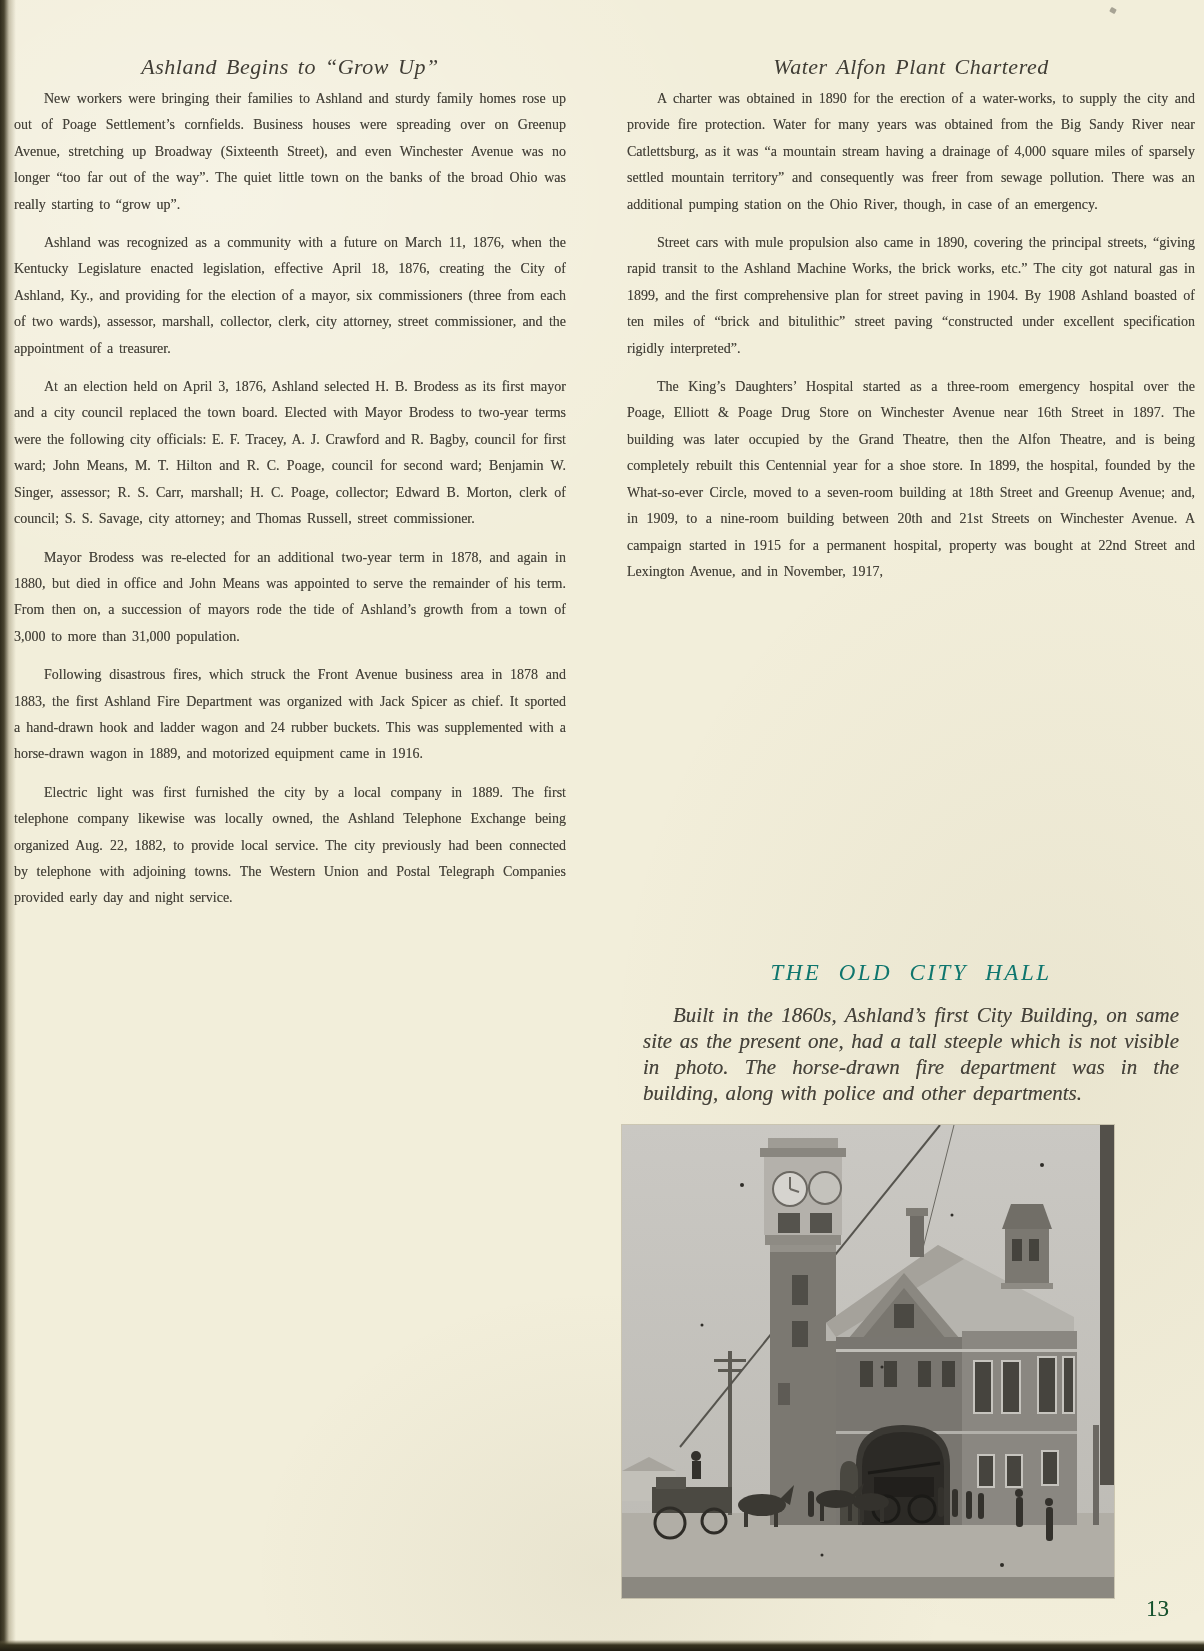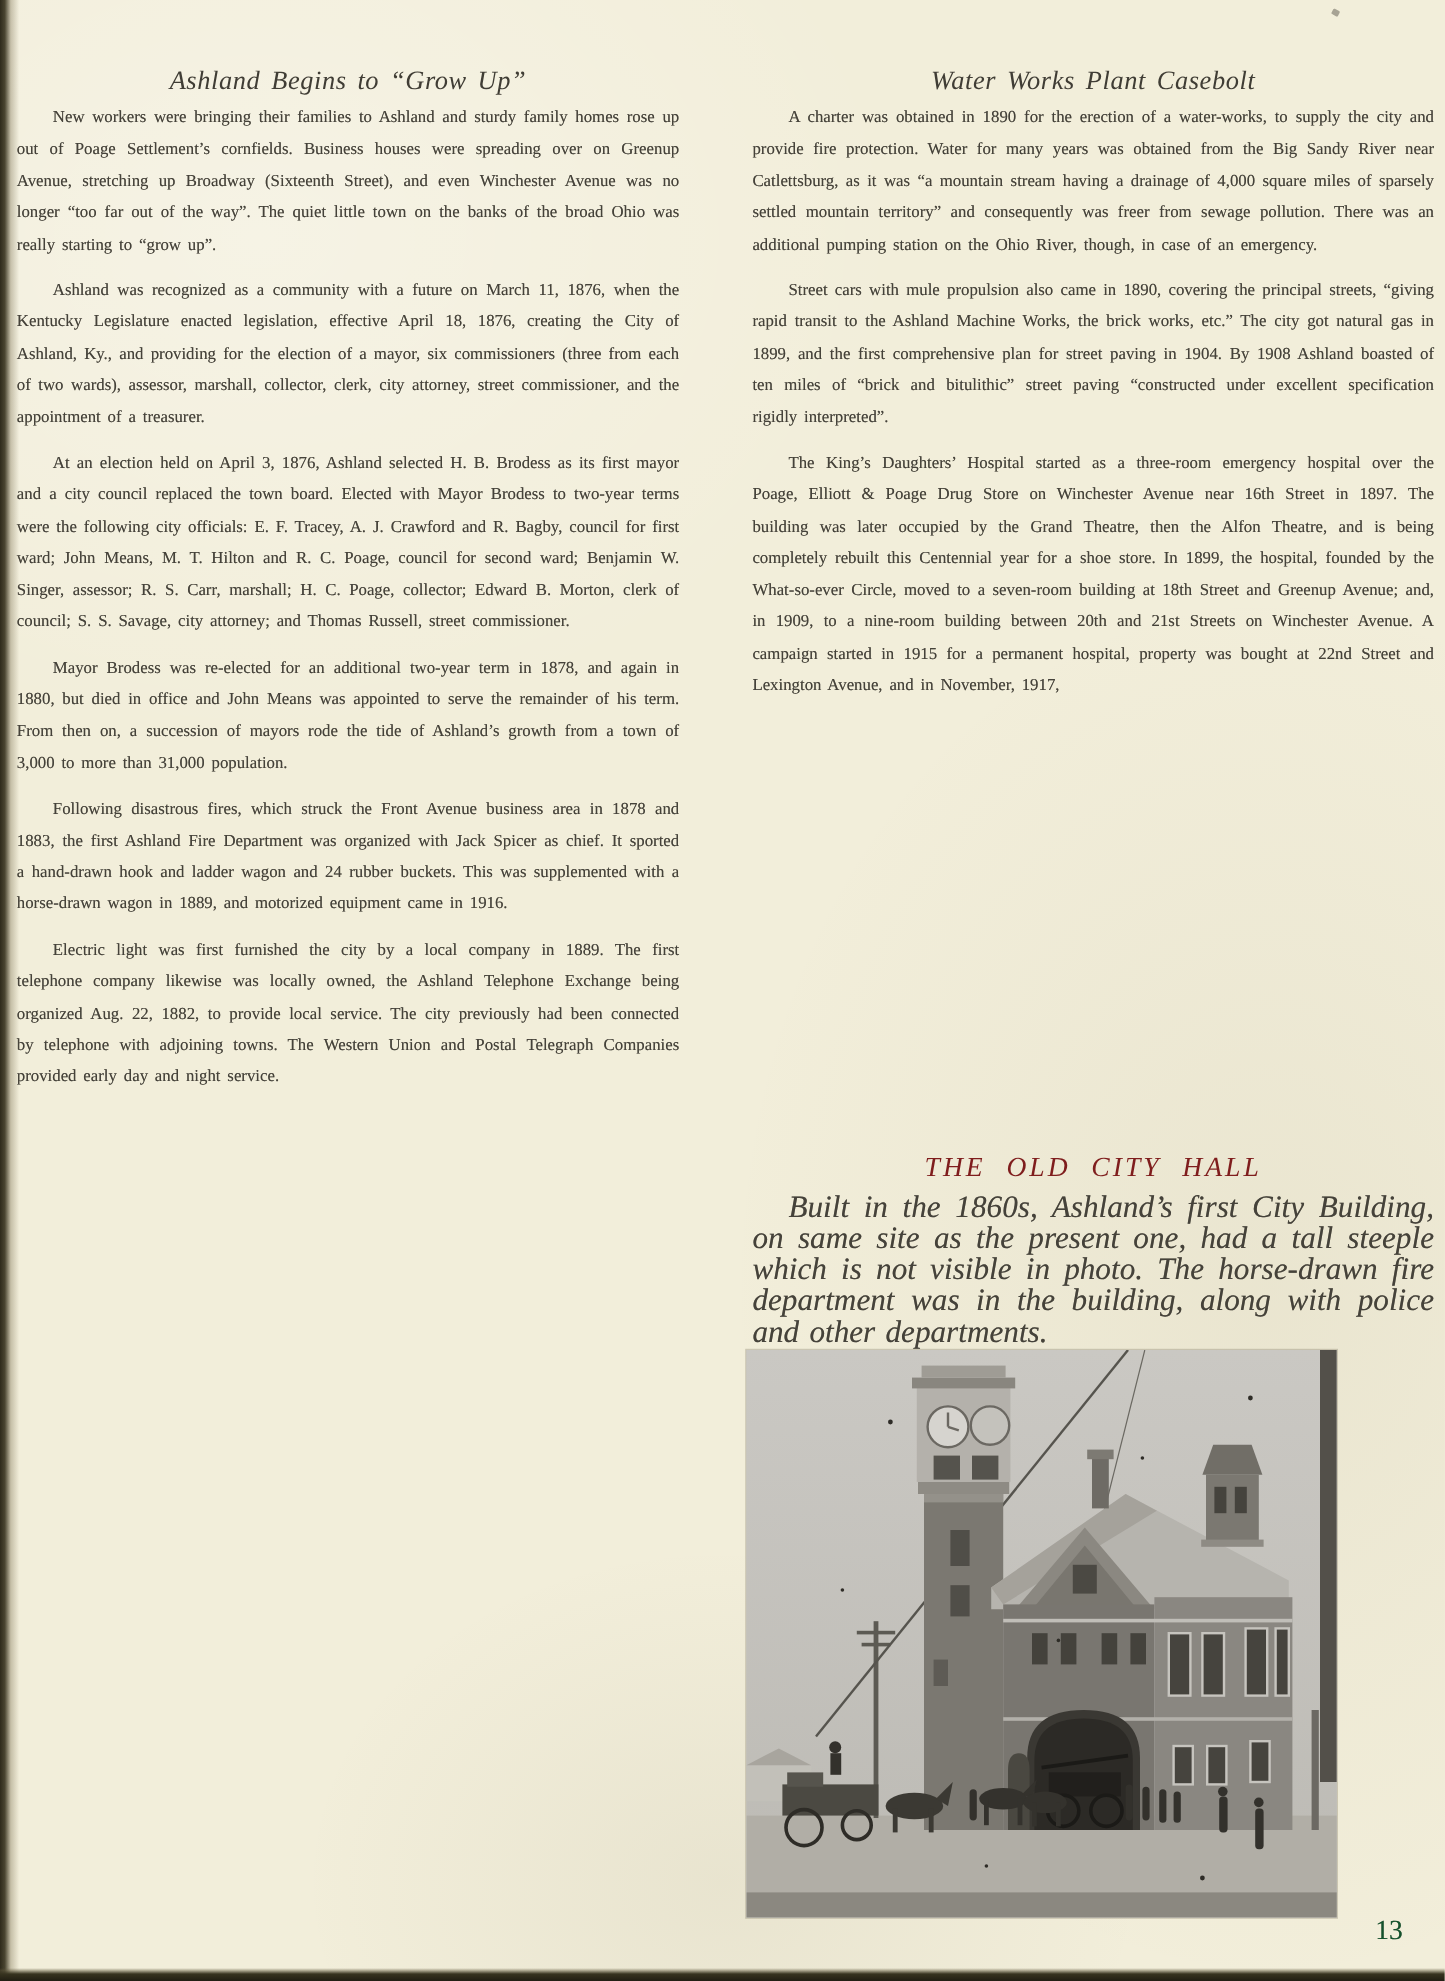--- a/index.html
+++ b/index.html
@@ -33,24 +33,24 @@
     text-align:center;color:#403d35;letter-spacing:.5px;word-spacing:3px;
   }
   p.body{
     margin:0 0 12px 0;font-size:14px;line-height:26.4px;
     text-align:justify;text-indent:30px;word-spacing:2.2px;
     text-shadow:0 0 .5px rgba(62,58,48,.55);
   }
   .photo-section{position:absolute;left:627px;top:960px;width:568px;}
   h3.photo-heading{
     margin:0 0 7px 0;font-size:23px;font-weight:normal;font-style:italic;
-    text-align:center;color:#7f1d1d;letter-spacing:2.5px;word-spacing:9px;
+    text-align:center;color:#0f766e;letter-spacing:2.5px;word-spacing:9px;
   }
   p.caption{
-    margin:0;font-size:26px;line-height:26px;font-style:italic;
+    margin:16px;font-size:21px;line-height:26px;font-style:italic;
     text-align:justify;text-indent:30px;word-spacing:2px;
     text-shadow:0 0 .5px rgba(62,58,48,.5);
   }
   .photo{
     position:absolute;left:622px;top:1125px;width:492px;height:473px;z-index:2;
     box-shadow:0 0 0 1px rgba(90,85,65,.25);
     background:#c5c3be;
   }
   .photo svg{display:block;}
   .page-num{
@@ -69,21 +69,21 @@
   <h2 class="col-heading">Ashland Begins to “Grow Up”</h2>
   <p class="body">New workers were bringing their families to Ashland and sturdy family homes rose up out of Poage Settlement’s cornfields.  Business houses were spreading over on Greenup Avenue, stretching up Broadway (Sixteenth Street), and even Winchester Avenue was no longer “too far out of the way”.  The quiet little town on the banks of the broad Ohio was really starting to “grow up”.</p>
   <p class="body">Ashland was recognized as a community with a future on March 11, 1876, when the Kentucky Legislature enacted legislation, effective April 18, 1876, creating the City of Ashland, Ky., and providing for the election of a mayor, six commissioners (three from each of two wards), assessor, marshall, collector, clerk, city attorney, street commissioner, and the appointment of a treasurer.</p>
   <p class="body">At an election held on April 3, 1876, Ashland selected H. B. Brodess as its first mayor and a city council replaced the town board.  Elected with Mayor Brodess to two-year terms were the following city officials: E. F. Tracey, A. J. Crawford and R. Bagby, council for first ward; John Means, M. T. Hilton and R. C. Poage, council for second ward; Benjamin W. Singer, assessor; R. S. Carr, marshall; H. C. Poage, collector; Edward B. Morton, clerk of council; S. S. Savage, city attorney; and Thomas Russell, street commissioner.</p>
   <p class="body">Mayor Brodess was re-elected for an additional two-year term in 1878, and again in 1880, but died in office and John Means was appointed to serve the remainder of his term.  From then on, a succession of mayors rode the tide of Ashland’s growth from a town of 3,000 to more than 31,000 population.</p>
   <p class="body">Following disastrous fires, which struck the Front Avenue business area in 1878 and 1883, the first Ashland Fire Department was organized with Jack Spicer as chief.  It sported a hand-drawn hook and ladder wagon and 24 rubber buckets.  This was supplemented with a horse-drawn wagon in 1889, and motorized equipment came in 1916.</p>
   <p class="body">Electric light was first furnished the city by a local company in 1889.  The first telephone company likewise was locally owned, the Ashland Telephone Exchange being organized Aug. 22, 1882, to provide local service.  The city previously had been connected by telephone with adjoining towns.  The Western Union and Postal Telegraph Companies provided early day and night service.</p>
 </section>
 
 <section class="col col-right">
-  <h2 class="col-heading">Water Works Plant Casebolt</h2>
+  <h2 class="col-heading">Water Alfon Plant Chartered</h2>
   <p class="body">A charter was obtained in 1890 for the erection of a water-works, to supply the city and provide fire protection.  Water for many years was obtained from the Big Sandy River near Catlettsburg, as it was “a mountain stream having a drainage of 4,000 square miles of sparsely settled mountain territory” and consequently was freer from sewage pollution.  There was an additional pumping station on the Ohio River, though, in case of an emergency.</p>
   <p class="body">Street cars with mule propulsion also came in 1890, covering the principal streets, “giving rapid transit to the Ashland Machine Works, the brick works, etc.”  The city got natural gas in 1899, and the first comprehensive plan for street paving in 1904.  By 1908 Ashland boasted of ten miles of “brick and bitulithic” street paving “constructed under excellent specification rigidly interpreted”.</p>
   <p class="body">The King’s Daughters’ Hospital started as a three-room emergency hospital over the Poage, Elliott &amp; Poage Drug Store on Winchester Avenue near 16th Street in 1897.  The building was later occupied by the Grand Theatre, then the Alfon Theatre, and is being completely rebuilt this Centennial year for a shoe store.  In 1899, the hospital, founded by the What-so-ever Circle, moved to a seven-room building at 18th Street and Greenup Avenue; and, in 1909, to a nine-room building between 20th and 21st Streets on Winchester Avenue.  A campaign started in 1915 for a permanent hospital, property was bought at 22nd Street and Lexington Avenue, and in November, 1917,</p>
 </section>
 
 <section class="photo-section">
   <h3 class="photo-heading">THE OLD CITY HALL</h3>
   <p class="caption">Built in the 1860s, Ashland’s first City Building, on same site as the present one, had a tall steeple which is not visible in photo.  The horse-drawn fire department was in the building, along with police and other departments.</p>
 </section>
 

